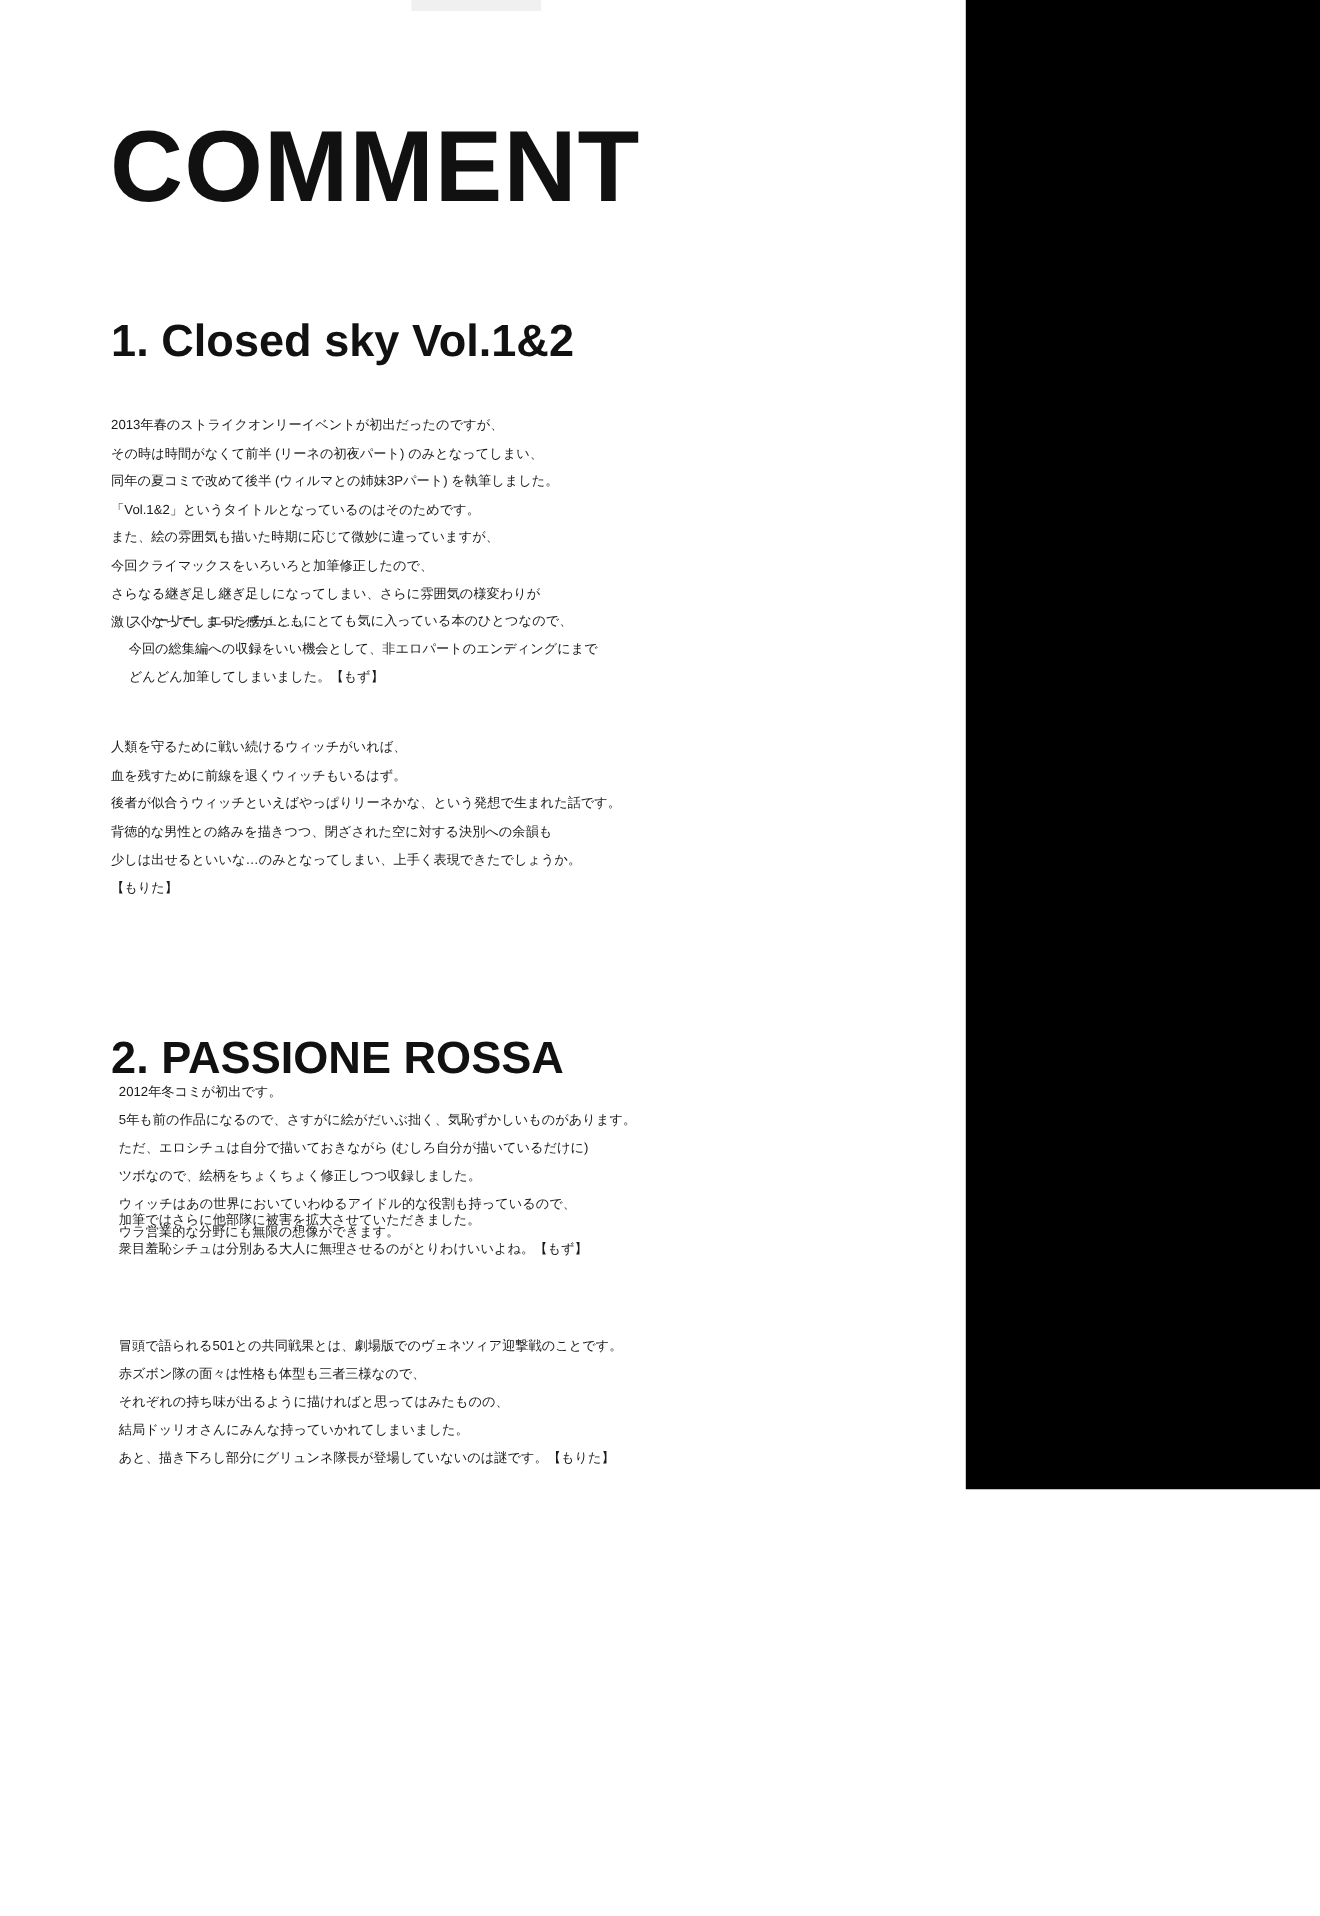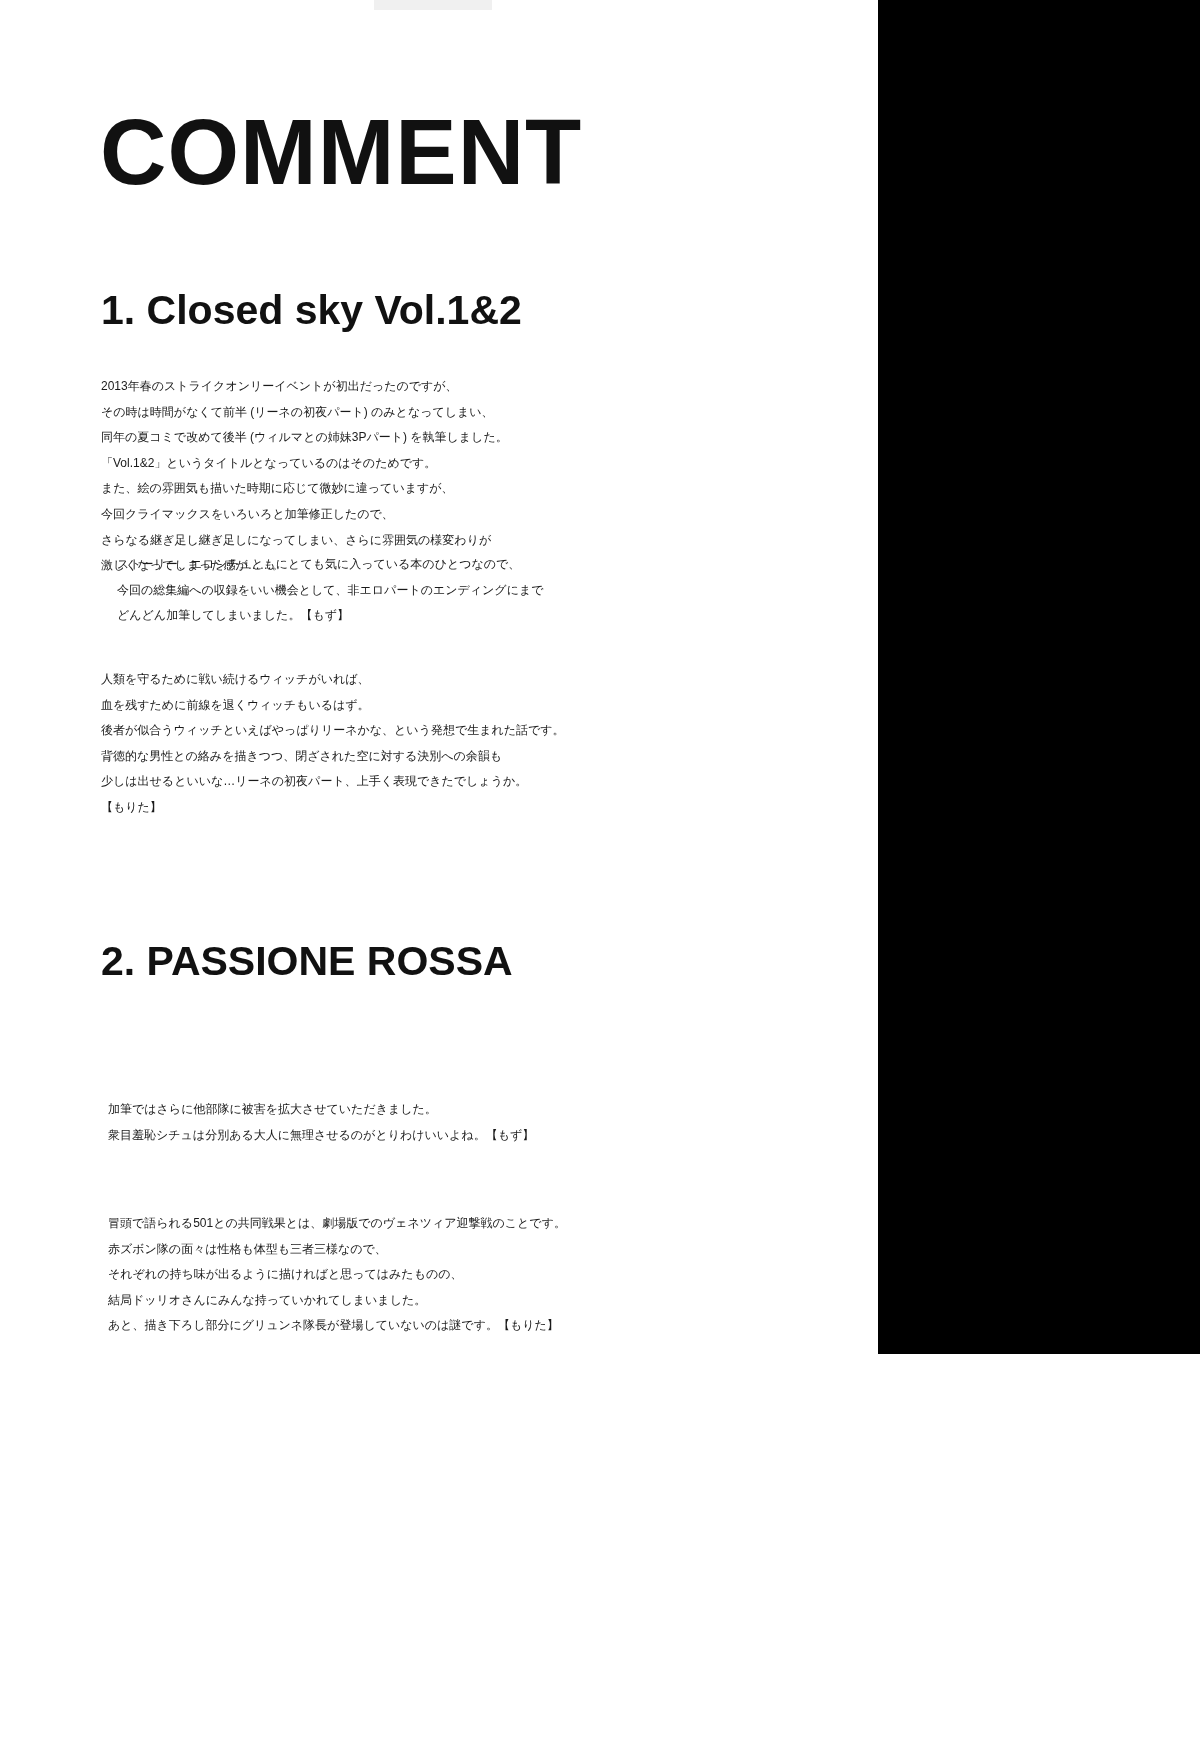--- a/index.html
+++ b/index.html
@@ -112,25 +112,31 @@
 激しくなってしまった感が……。</div>
 
     <div class="para" id="para-1b">ストーリー、エロシチュともにとても気に入っている本のひとつなので、
 今回の総集編への収録をいい機会として、非エロパートのエンディングにまで
 どんどん加筆してしまいました。【もず】</div>
 
     <div class="para" id="para-1c">人類を守るために戦い続けるウィッチがいれば、
 血を残すために前線を退くウィッチもいるはず。
 後者が似合うウィッチといえばやっぱりリーネかな、という発想で生まれた話です。
 背徳的な男性との絡みを描きつつ、閉ざされた空に対する決別への余韻も
-少しは出せるといいな…リーネの初夜パート、上手く表現できたでしょうか。
+少しは出せるといいな…のみとなってしまい、上手く表現できたでしょうか。
 【もりた】</div>
 
     <div class="section-heading" id="heading-2">2. PASSIONE ROSSA</div>
 
+    <div class="para" id="para-2a">2012年冬コミが初出です。
+5年も前の作品になるので、さすがに絵がだいぶ拙く、気恥ずかしいものがあります。
+ただ、エロシチュは自分で描いておきながら (むしろ自分が描いているだけに)
+ツボなので、絵柄をちょくちょく修正しつつ収録しました。
+ウィッチはあの世界においていわゆるアイドル的な役割も持っているので、
+ウラ営業的な分野にも無限の想像ができます。</div>
 
     <div class="para" id="para-2b">加筆ではさらに他部隊に被害を拡大させていただきました。
 衆目羞恥シチュは分別ある大人に無理させるのがとりわけいいよね。【もず】</div>
 
     <div class="para" id="para-2c">冒頭で語られる501との共同戦果とは、劇場版でのヴェネツィア迎撃戦のことです。
 赤ズボン隊の面々は性格も体型も三者三様なので、
 それぞれの持ち味が出るように描ければと思ってはみたものの、
 結局ドッリオさんにみんな持っていかれてしまいました。
 あと、描き下ろし部分にグリュンネ隊長が登場していないのは謎です。【もりた】</div>
 

